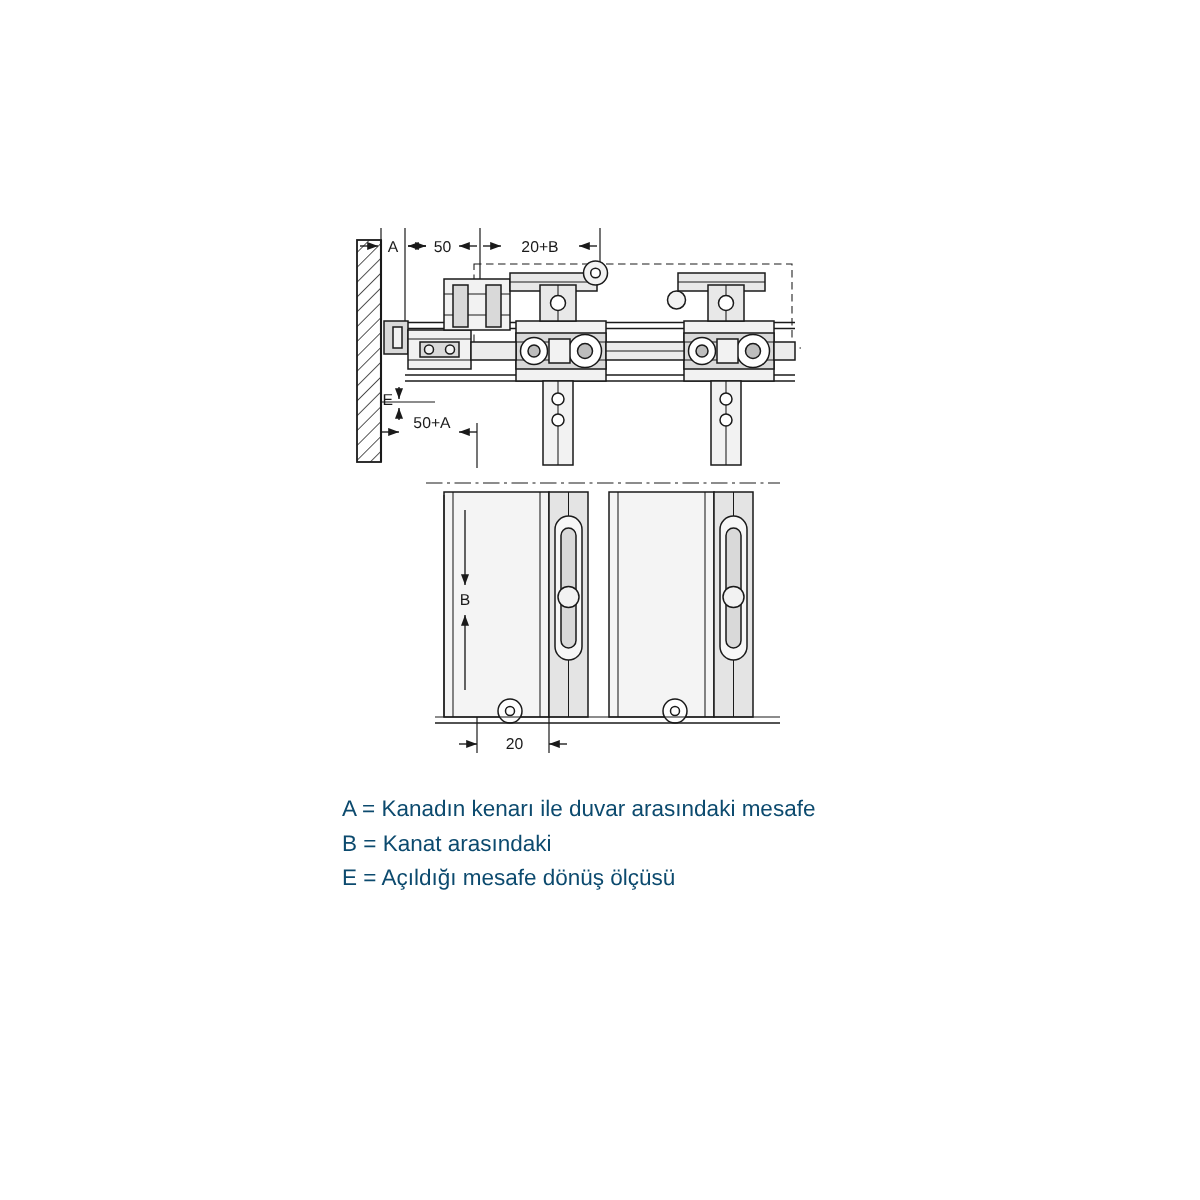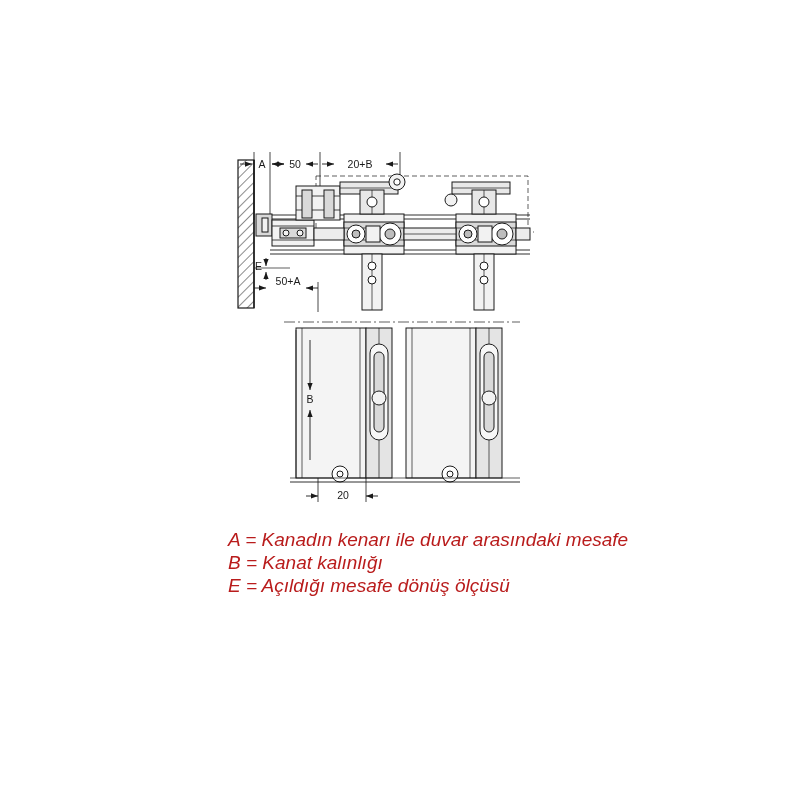--- a/index.html
+++ b/index.html
@@ -26,25 +26,24 @@
     left: 0;
     top: 0;
   }
   .legend {
     position: absolute;
     left: 228px;
     top: 528px;
     width: 420px;
   }
   .legend-line {
-    font-size: 19px;
+    font-size: 15px;
     line-height: 23px;
-    color: #b91c1c;
+    color: #0c4a6e;
     white-space: nowrap;
-    font-style: italic;
   }
   text {
     font-family: "Liberation Sans", sans-serif;
   }
 </style>
 </head>
 <body>
 
 <div id="stage">
 
@@ -234,17 +233,17 @@
         <line x1="306" y1="496" x2="318" y2="496" stroke-width="0.9" marker-end="url(#arrIn)"></line>
         <line x1="378" y1="496" x2="366" y2="496" stroke-width="0.9" marker-end="url(#arrIn)"></line>
         <text x="343" y="499" font-size="10.5" fill="#1a1a1a" text-anchor="middle" stroke="none">20</text>
       </g>
 
     </g>
   </svg>
 
   <div class="legend">
     <div class="legend-line">A = Kanadın kenarı ile duvar arasındaki mesafe</div>
-    <div class="legend-line">B = Kanat kalınlığı</div>
+    <div class="legend-line">B = Kanat arasındaki</div>
     <div class="legend-line">E = Açıldığı mesafe dönüş ölçüsü</div>
   </div>
 
 </div>
 
 </body></html>

